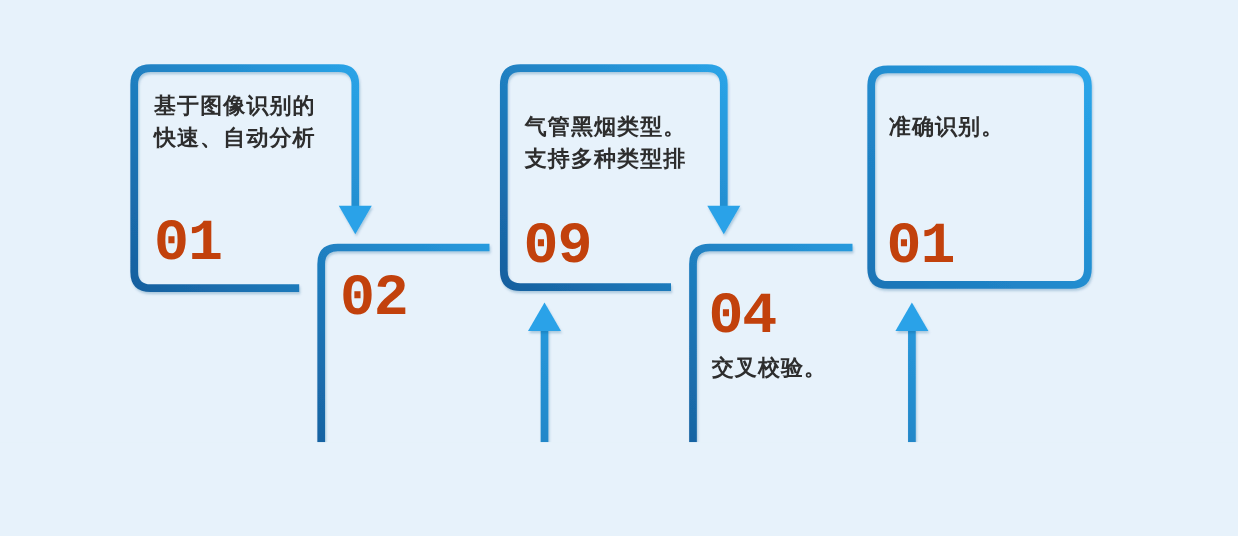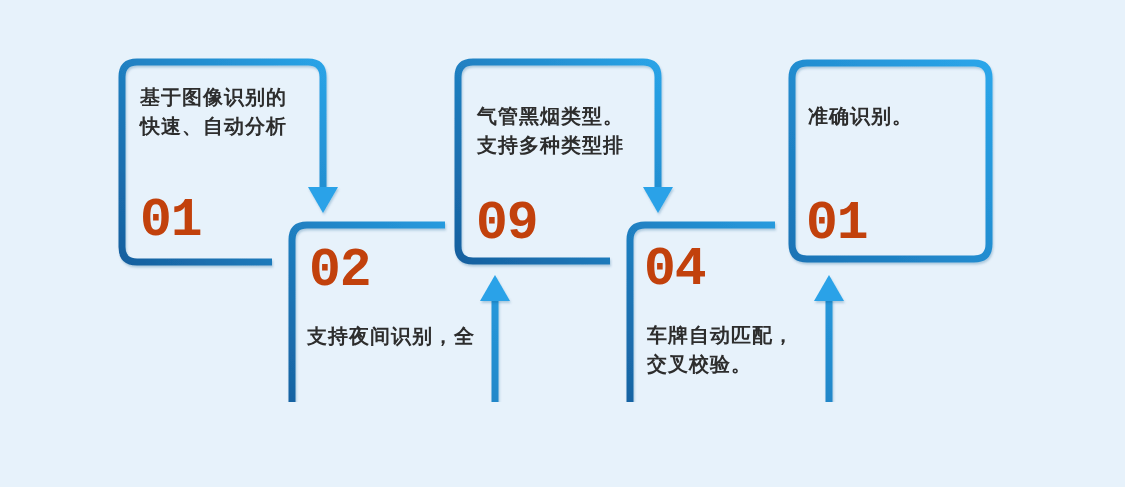--- a/index.html
+++ b/index.html
@@ -107,36 +107,34 @@
     <div class="step-text" style="left:140px; top:84px;">
       <div>基于图像识别的</div>
       <div>快速、自动分析</div>
     </div>
     <div class="step-number" style="left:140px; top:200px;">01</div>
   </div>
 
   <div class="step-card">
     <div class="step-number" style="left:309px; top:250px;">02</div>
     <div class="step-text" style="left:307px; top:323px;">
-      <div>支持夜间识别，全</div>
     </div>
   </div>
 
   <div class="step-card">
     <div class="step-text" style="left:477px; top:103px;">
       <div>气管黑烟类型。</div>
       <div>支持多种类型排</div>
     </div>
     <div class="step-number" style="left:476px; top:203px;">09</div>
   </div>
 
   <div class="step-card">
-    <div class="step-number" style="left:644px; top:249px;text-align:right;">04</div>
+    <div class="step-number" style="left:644px; top:267px;text-align:right;">04</div>
     <div class="step-text" style="left:647px; top:322px;">
-      <div>车牌自动匹配，</div>
       <div>交叉校验。</div>
     </div>
   </div>
 
   <div class="step-card">
     <div class="step-text" style="left:808px; top:103px;">
       <div>准确识别。</div>
     </div>
     <div class="step-number" style="left:806px; top:203px;">01</div>
   </div>

